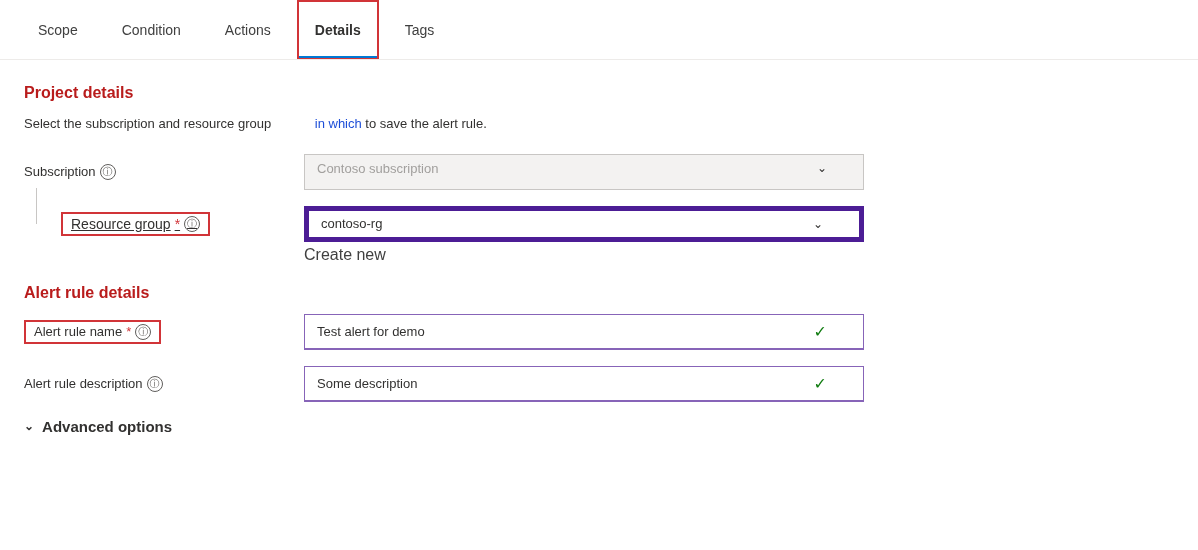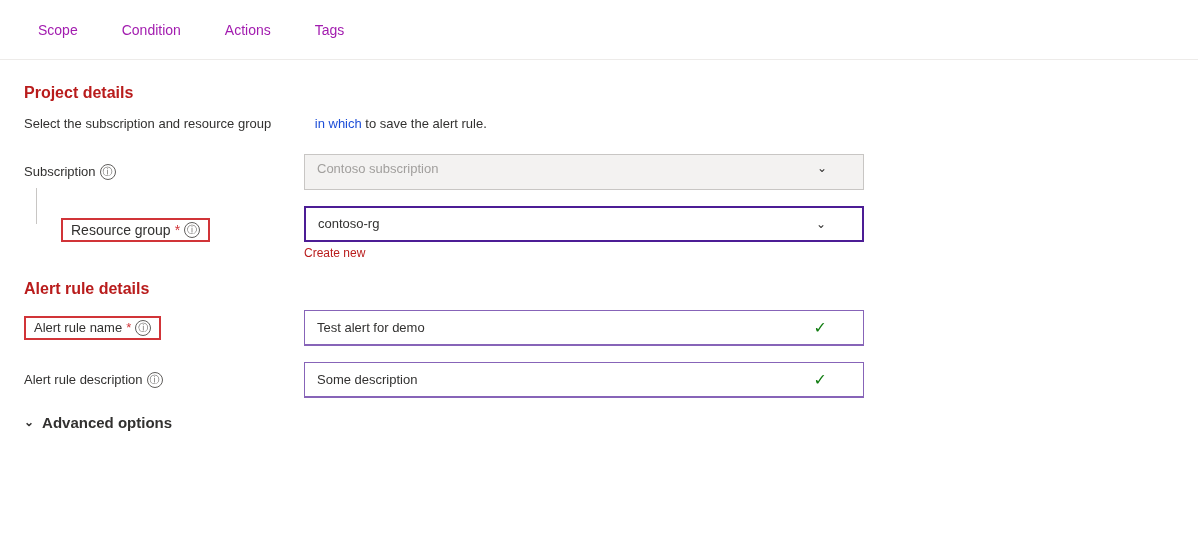--- a/index.html
+++ b/index.html
@@ -21,21 +21,21 @@
       height: 60px;
       gap: 8px;
     }
     .tab-item {
       padding: 0 16px;
       height: 100%;
       display: flex;
       align-items: center;
       cursor: pointer;
       font-size: 14px;
-      color: #a21caf;
+      color: #404040;
       position: relative;
       white-space: nowrap;
       border: 2px solid transparent;
     }
     .tab-item.active {
       font-weight: 600;
       color: #323130;
       border: 2px solid #d13438;
     }
     .tab-item.active::after {
@@ -144,22 +144,22 @@
       justify-content: space-between;
       position: relative;
       background: #fff;
     }
     .text-input .check-icon {
       color: #107c10;
       font-size: 16px;
     }
 
     .create-new-link {
-      color: #b91c1c;
-      font-size: 12px;
+      color: #404040;
+      font-size: 16px;
       cursor: pointer;
       margin-top: 4px;
       display: inline-block;
     }
 
     
     .advanced-options {
       display: flex;
       align-items: center;
       gap: 8px;
@@ -179,20 +179,23 @@
 
 <nav class="tab-nav">
   <div class="tab-item">
     <span>Scope</span>
   </div>
   <div class="tab-item">
     <span>Condition</span>
   </div>
   <div class="tab-item">
     <span>Actions</span>
+  </div>
+  <div class="tab-item active">
+    <span>Details</span>
   </div>
   <div class="tab-item">
     <span>Tags</span>
   </div>
 </nav>
 
 <div class="content">
 
   <div>
     <h2 class="section-title">Project details</h2>
@@ -208,30 +211,30 @@
       </div>
       <div class="form-control-wrapper">
         <div class="dropdown">
           <span>Contoso subscription</span>
           <span class="dropdown-chevron">⌄</span>
         </div>
       </div>
     </div>
 
     <div style="display:flex; align-items:flex-start; margin-bottom:4px;">
-      <div style="width:280px; flex-shrink:0; display:flex; align-items:flex-end; padding-left:24px;">
+      <div style="width:280px; flex-shrink:0; display:flex; align-items:center; padding-left:24px;text-decoration:underline;">
         <div style="width:1px; height:36px; background:#c8c6c4; margin-right:12px; position:relative; top:-18px; left:-12px; display:inline-block; align-self:stretch;"></div>
         <span style="border:2px solid #d13438; padding:2px 8px; display:inline-flex; align-items:center; gap:4px;">
           <span>Resource group</span>
           <span class="required" style="color:#d13438;">*</span>
           <span class="info-icon">ⓘ</span>
         </span>
       </div>
       <div class="form-control-wrapper">
-        <div class="text-input" style="border:2px solid #4c1d95;">
+        <div class="text-input" style="border:5px solid #4c1d95;">
           <span>contoso-rg</span>
           <span class="dropdown-chevron">⌄</span>
         </div>
         <a class="create-new-link">Create new</a>
       </div>
     </div>
 
   </div>
 
   <div style="margin-top: 20px;">

